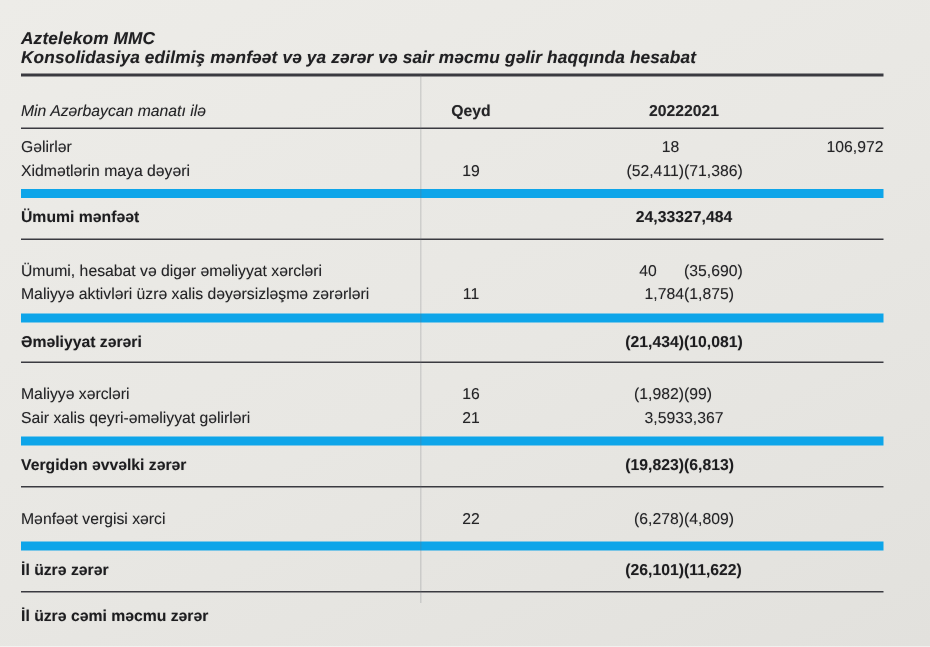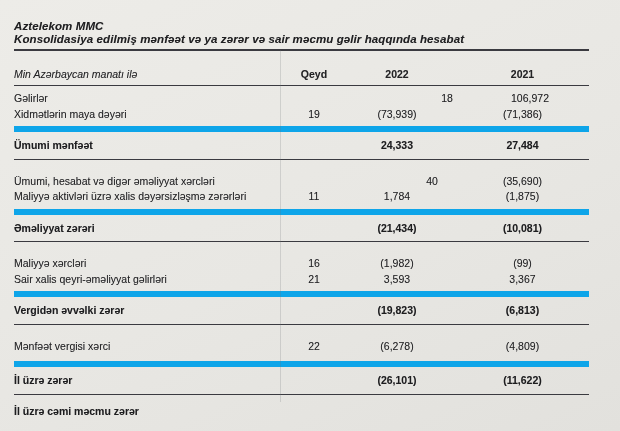--- a/index.html
+++ b/index.html
@@ -32,22 +32,22 @@
   }
   .title-rule {
     height: 0;
     border: none;
     border-top: 2px solid #3a3a40;
     margin: 3px 0 0 0;
   }
   
   .cell-label { flex: 1 1 auto; min-width: 0; }
   .cell-note  { width: 48px;  flex: 0 0 48px;  text-align: center; }
-  .cell-v22   { width: 118px; flex: 0 0 118px; text-align: center; }
-  .cell-v21   { width: 133px; flex: 0 0 133px; text-align: center; }
+  .cell-v22   { width: 118px; flex: 0 0 118px; text-align: right; }
+  .cell-v21   { width: 133px; flex: 0 0 133px; text-align: left; }
 
   .table-header {
     display: flex;
     margin-top: 16px;
     padding-bottom: 3px;
     border-bottom: 1.5px solid #3a3a40;
     font-size: 10.5px;
     line-height: 15px;
   }
   .table-header .cell-label { font-style: italic; font-weight: 400; }
@@ -109,21 +109,21 @@
 
   <div class="rows">
       <div class="row row-data">
         <span class="cell-label">Gəlirlər</span>
         <span class="cell-note">18</span>
         <span class="cell-v22">106,972</span>
       </div>
       <div class="row row-data">
         <span class="cell-label">Xidmətlərin maya dəyəri</span>
         <span class="cell-note">19</span>
-        <span class="cell-v22">(73,939)</span>
+        <span class="cell-v22">(52,411)</span>
         <span class="cell-v21">(71,386)</span>
       </div>
       <div class="row row-total">
         <span class="cell-label">Ümumi mənfəət</span>
         <span class="cell-note"></span>
         <span class="cell-v22">24,333</span>
         <span class="cell-v21">27,484</span>
       </div>
       <div class="row row-data">
         <span class="cell-label">Ümumi, hesabat və digər əməliyyat xərcləri</span>

